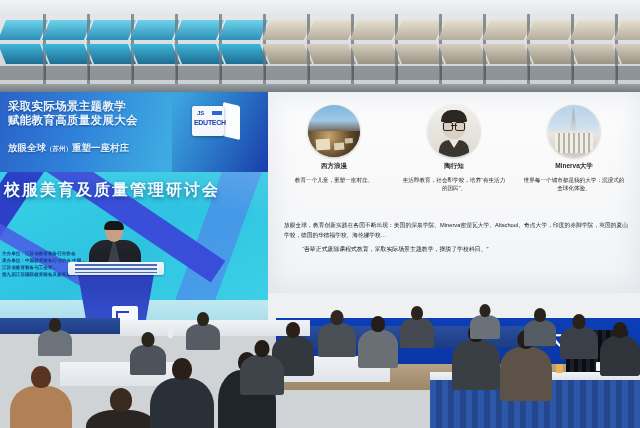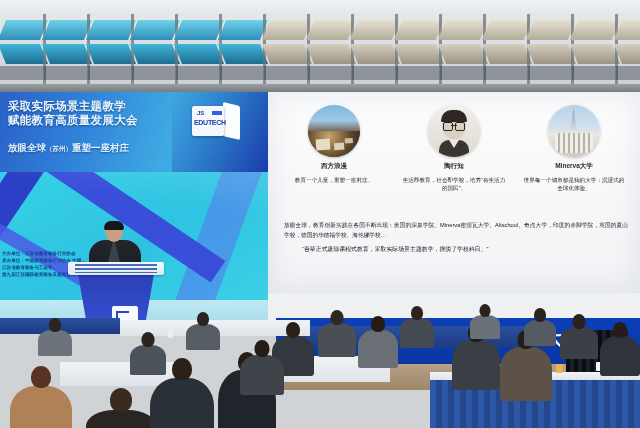--- a/index.html
+++ b/index.html
@@ -321,20 +321,21 @@
 
     <div class="logo">
       <div class="flap"></div>
       <div class="card">
         <div class="l1">JS</div>
         <div class="bar"></div>
         <div class="l2">EDUTECH</div>
       </div>
     </div>
 
+    <div class="bn-sub">校服美育及质量管理研讨会</div>
 
     <div class="bn-credits" id="credits">
         <div>主办单位：江苏省教育装备行业协会</div>
         <div>承办单位：中国教育装备行业协会 中国…</div>
         <div>江苏省教育装备与工会学…</div>
         <div>第九届江苏国际教育装备及教育展…</div>
       </div>
   </div>
 
   <div class="floor-strip"></div>

